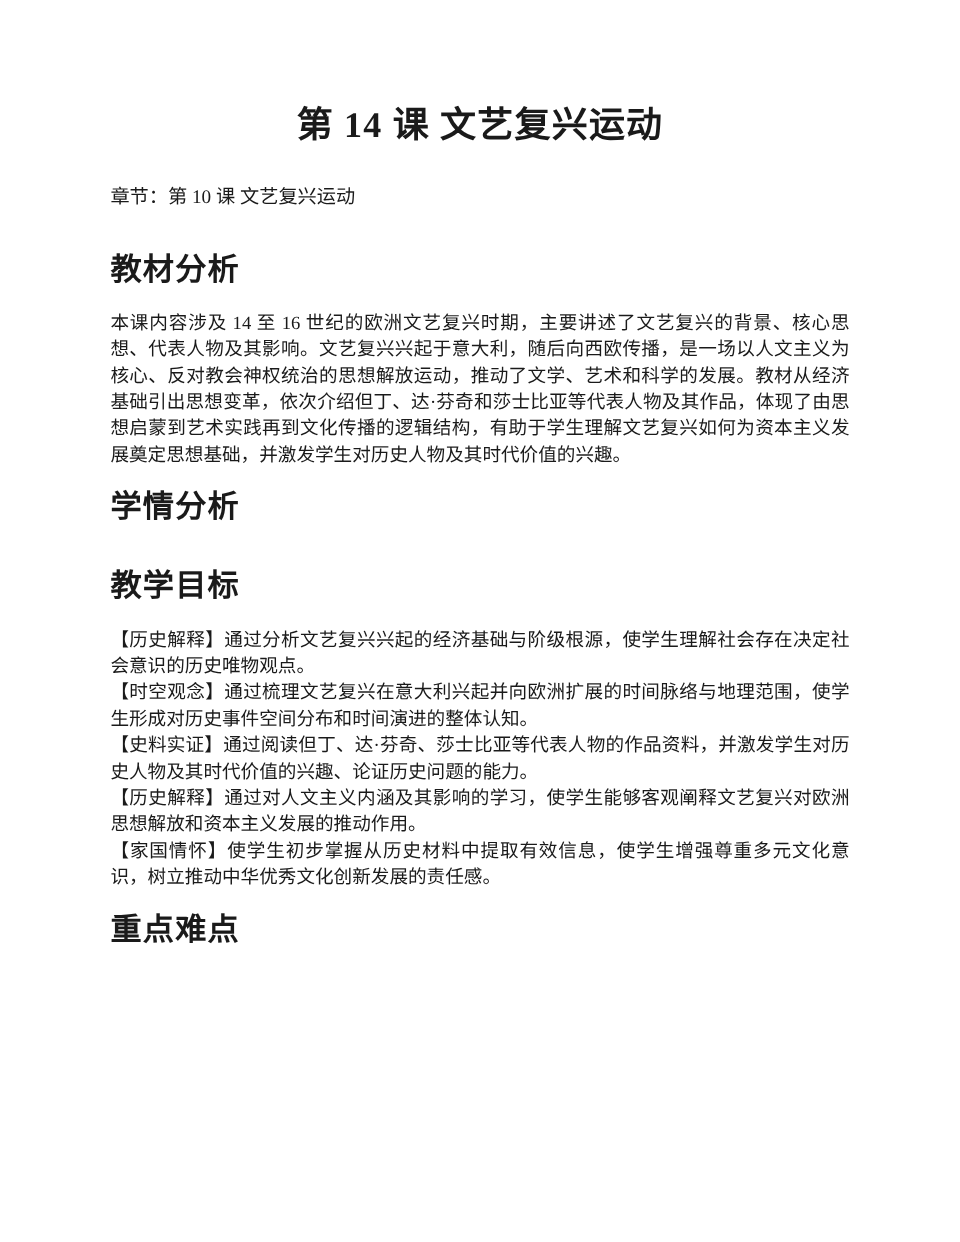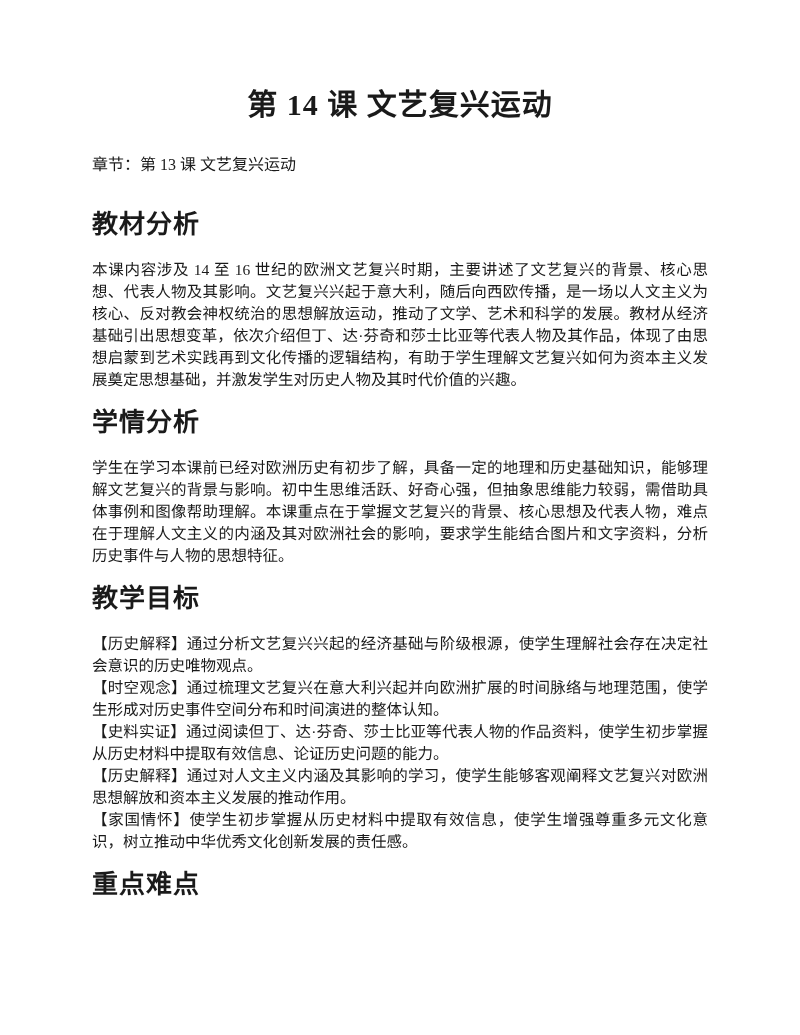--- a/index.html
+++ b/index.html
@@ -57,38 +57,37 @@
   }
 </style>
 </head>
 <body>
 
 <div class="page">
 
   <h1 class="doc-title">第 14 课 文艺复兴运动</h1>
 
   <div class="meta-block">
-    <div class="meta-line">章节：第 13 课 文艺复兴运动</div>
+    <div class="meta-line">章节：第 10 课 文艺复兴运动</div>
   </div>
 
   <div class="section">
     <h2 class="section-heading">教材分析</h2>
     <p class="section-paragraph">本课内容涉及 14 至 16 世纪的欧洲文艺复兴时期，主要讲述了文艺复兴的背景、核心思想、代表人物及其影响。文艺复兴兴起于意大利，随后向西欧传播，是一场以人文主义为核心、反对教会神权统治的思想解放运动，推动了文学、艺术和科学的发展。教材从经济基础引出思想变革，依次介绍但丁、达·芬奇和莎士比亚等代表人物及其作品，体现了由思想启蒙到艺术实践再到文化传播的逻辑结构，有助于学生理解文艺复兴如何为资本主义发展奠定思想基础，并激发学生对历史人物及其时代价值的兴趣。</p>
   </div>
 
   <div class="section">
     <h2 class="section-heading">学情分析</h2>
-    <p class="section-paragraph">学生在学习本课前已经对欧洲历史有初步了解，具备一定的地理和历史基础知识，能够理解文艺复兴的背景与影响。初中生思维活跃、好奇心强，但抽象思维能力较弱，需借助具体事例和图像帮助理解。本课重点在于掌握文艺复兴的背景、核心思想及代表人物，难点在于理解人文主义的内涵及其对欧洲社会的影响，要求学生能结合图片和文字资料，分析历史事件与人物的思想特征。</p>
   </div>
 
   <div class="section">
     <h2 class="section-heading">教学目标</h2>
     <p class="section-paragraph">【历史解释】通过分析文艺复兴兴起的经济基础与阶级根源，使学生理解社会存在决定社会意识的历史唯物观点。</p>
     <p class="section-paragraph">【时空观念】通过梳理文艺复兴在意大利兴起并向欧洲扩展的时间脉络与地理范围，使学生形成对历史事件空间分布和时间演进的整体认知。</p>
-    <p class="section-paragraph">【史料实证】通过阅读但丁、达·芬奇、莎士比亚等代表人物的作品资料，使学生初步掌握从历史材料中提取有效信息、论证历史问题的能力。</p>
+    <p class="section-paragraph">【史料实证】通过阅读但丁、达·芬奇、莎士比亚等代表人物的作品资料，并激发学生对历史人物及其时代价值的兴趣、论证历史问题的能力。</p>
     <p class="section-paragraph">【历史解释】通过对人文主义内涵及其影响的学习，使学生能够客观阐释文艺复兴对欧洲思想解放和资本主义发展的推动作用。</p>
     <p class="section-paragraph">【家国情怀】使学生初步掌握从历史材料中提取有效信息，使学生增强尊重多元文化意识，树立推动中华优秀文化创新发展的责任感。</p>
   </div>
 
   <div class="section">
     <h2 class="section-heading">重点难点</h2>
   </div>
 
 </div>
 

